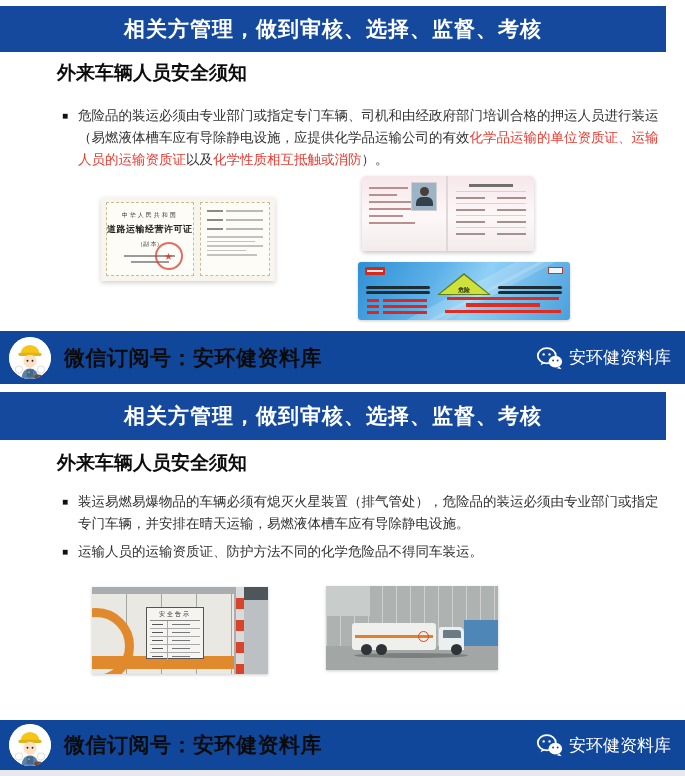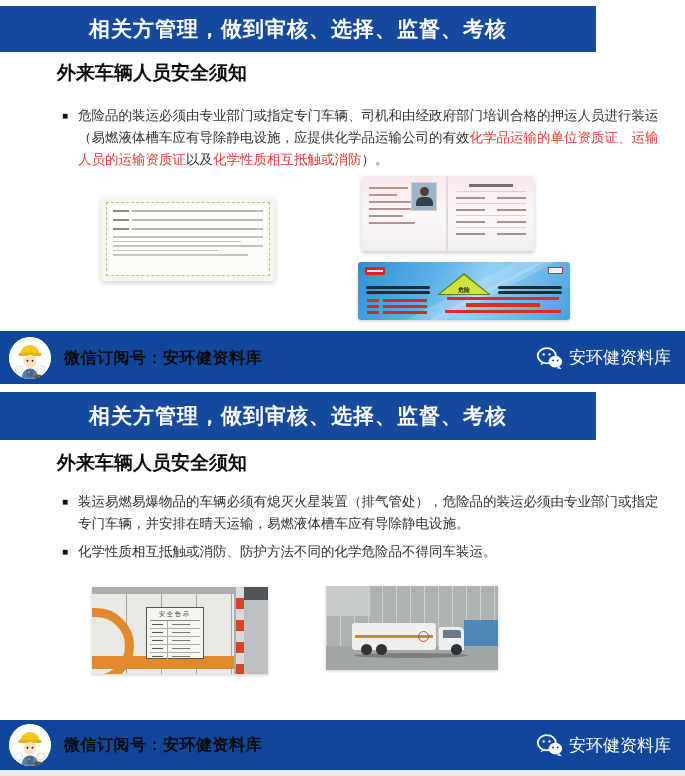--- a/index.html
+++ b/index.html
@@ -2,21 +2,21 @@
 <html><head>
 <meta charset="utf-8">
 <style>
   html,body { margin:0; padding:0; background:#fff; }
   .page {
     position:relative; width:685px; height:776px; background:#ffffff; overflow:hidden;
     font-family:"Liberation Sans","DejaVu Sans",sans-serif;
   }
   
   .header-bar {
-    position:absolute; left:0; width:596px; background:#14499e; color:#ffffff;
+    position:absolute; left:0; width:666px; background:#14499e; color:#ffffff;
     text-align:center; font-weight:bold; letter-spacing:1px;
   }
   .hb1 { top:6px;   height:46px; line-height:46px; font-size:21px; }
   .hb2 { top:392px; height:48px; line-height:48px; font-size:21px; }
 
   
   .sec-title { position:absolute; left:57px; margin:0; font-size:19px; font-weight:bold; color:#0d0d0d; }
   .st1 { top:60px; } .st2 { top:450px; }
 
   
@@ -125,21 +125,21 @@
   .ts-cab { position:absolute; right:10px; bottom:8px; width:25px; height:23px; background:#eceff0; border-radius:2px 5px 0 0; }
   .ts-win { position:absolute; left:4px; right:3px; top:3px; height:8px; background:#67788312; background:#6b7b85; border-radius:1px 3px 0 0; }
   .ts-wheel { position:absolute; bottom:3px; width:11px; height:11px; background:#2e3337; border-radius:50%; }
   .ts-wheel.w1 { left:9px; } .ts-wheel.w2 { left:24px; } .ts-wheel.w3 { right:12px; }
 
   
   .footer { position:absolute; left:0; width:685px; background:#11479a; }
   .f1 { top:331px; height:53px; } .f2 { top:720px; height:50px; }
   .avatar { position:absolute; left:9px; top:50%; transform:translateY(-50%); width:42px; height:42px; border-radius:50%;
     background:#fff; overflow:hidden; }
-  .f-left { position:absolute; left:64px; top:50%; transform:translateY(-50%); font-size:16px; font-weight:bold; color:#0b0b0b; letter-spacing:0.5px; white-space:nowrap; }
+  .f-left { position:absolute; left:64px; top:50%; transform:translateY(-50%); font-size:21px; font-weight:bold; color:#0b0b0b; letter-spacing:0.5px; white-space:nowrap; }
   .f-right { position:absolute; right:14px; top:50%; transform:translateY(-50%); display:flex; align-items:center; gap:6px; color:#ffffff; font-size:17px; white-space:nowrap; }
 
   .bottom-strip { position:absolute; left:0; top:770px; width:685px; height:6px; background:#e7e9eb; }
 </style>
 </head>
 <body>
 
 <div class="page">
 
   <div class="header-bar hb1">
@@ -149,20 +149,30 @@
   <h2 class="sec-title st1">外来车辆人员安全须知</h2>
 
   <div class="bullets bl1">
     <div class="bullet">
       <span class="marker">■</span>
       <p class="btext"><span>危险品的装运必须由专业部门或指定专门车辆、司机和由经政府部门培训合格的押运人员进行装运（易燃液体槽车应有导除静电设施，应提供化学品运输公司的有效</span><span class="red">化学品运输的单位资质证、运输人员的运输资质证</span><span>以及</span><span class="red">化学性质相互抵触或消防</span><span>）。</span></p>
     </div>
   </div>
 
   <div class="permit">
+    <div class="permit-page">
+      <div class="p-country">中华人民共和国</div>
+      <div class="p-title">道路运输经营许可证</div>
+      <div class="p-sub">（副 本）</div>
+      <div class="p-line"></div>
+      <div class="p-line short"></div>
+      <div class="seal">
+          <span>★</span>
+        </div>
+    </div>
     <div class="permit-page">
       <div class="pr-row">
           <i class="pr-lbl"></i>
           <i class="pr-val"></i>
         </div>
       <div class="pr-row">
           <i class="pr-lbl"></i>
           <i class="pr-val" style="width:40%"></i>
         </div>
       <div class="pr-row">
@@ -285,21 +295,21 @@
 
   <h2 class="sec-title st2">外来车辆人员安全须知</h2>
 
   <div class="bullets bl2">
     <div class="bullet">
       <span class="marker">■</span>
       <p class="btext">装运易燃易爆物品的车辆必须有熄灭火星装置（排气管处），危险品的装运必须由专业部门或指定专门车辆，并安排在晴天运输，易燃液体槽车应有导除静电设施。</p>
     </div>
     <div class="bullet">
       <span class="marker">■</span>
-      <p class="btext">化学性质相互抵触或消防、防护方法不同的化学危险品不得同车装运。</p>
+      <p class="btext">运输人员的运输资质证、防护方法不同的化学危险品不得同车装运。</p>
     </div>
   </div>
 
   <div class="truckback">
     <div class="tb-right"></div>
     <div class="tb-dark"></div>
     <div class="tb-body">
       <div class="tb-arc"></div>
       <div class="tb-orange"></div>
       <div class="placard">

